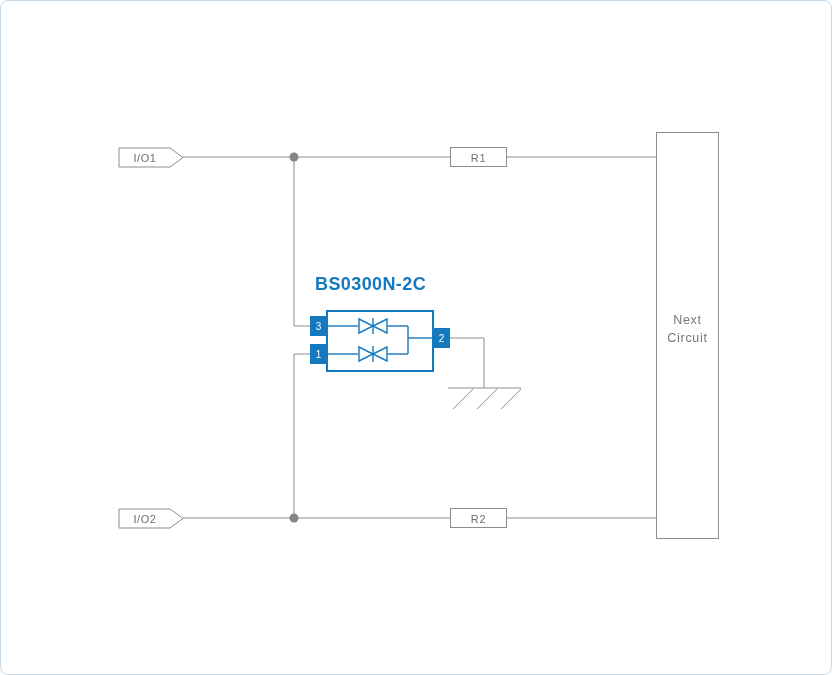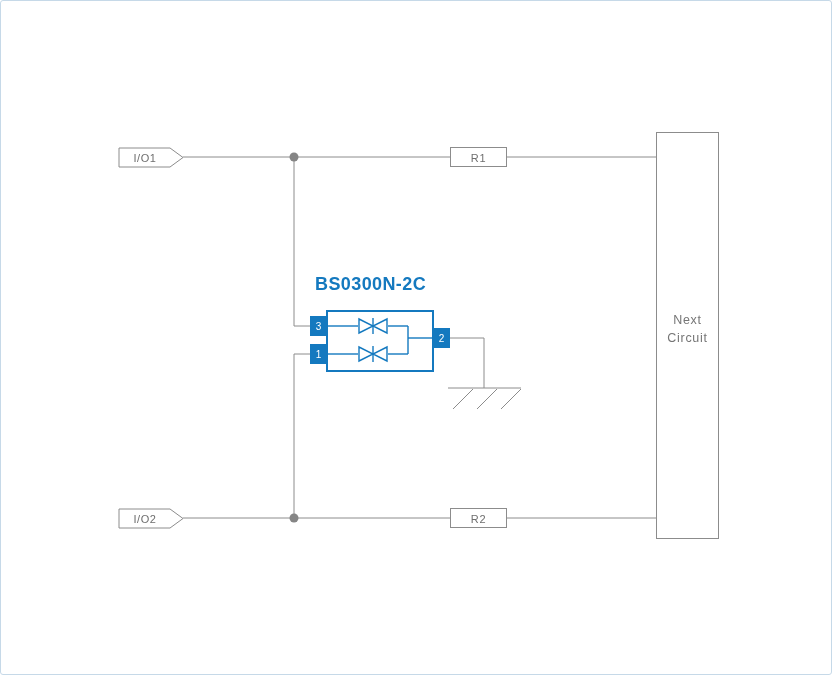--- a/index.html
+++ b/index.html
@@ -7,21 +7,21 @@
     padding: 0;
     background: #ffffff;
     font-family: "Liberation Sans", sans-serif;
   }
   .canvas {
     position: relative;
     width: 830px;
     height: 673px;
     margin: 0;
     border: 1px solid #c6d9e8;
-    border-radius: 3px;
+    border-radius: 8px;
     background: #ffffff;
     overflow: hidden;
     box-sizing: content-box;
     text-decoration: underline;
   }
   svg { display: block; }
 
   
   .wire { stroke: #8c8c8c; stroke-width: 1; fill: none; }
   .gray-shape { stroke: #8c8c8c; stroke-width: 1; fill: #ffffff; }

